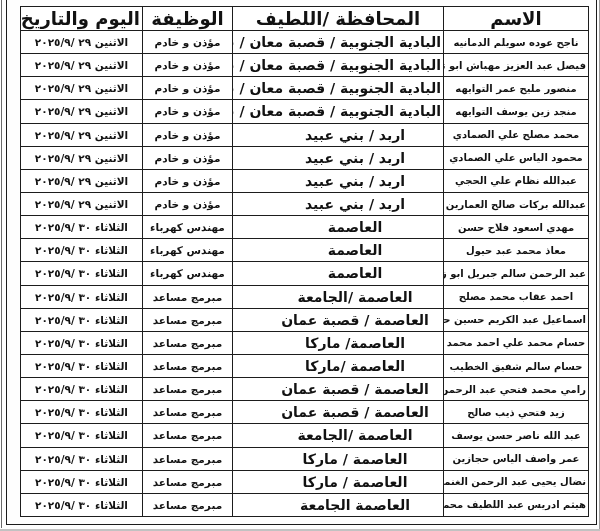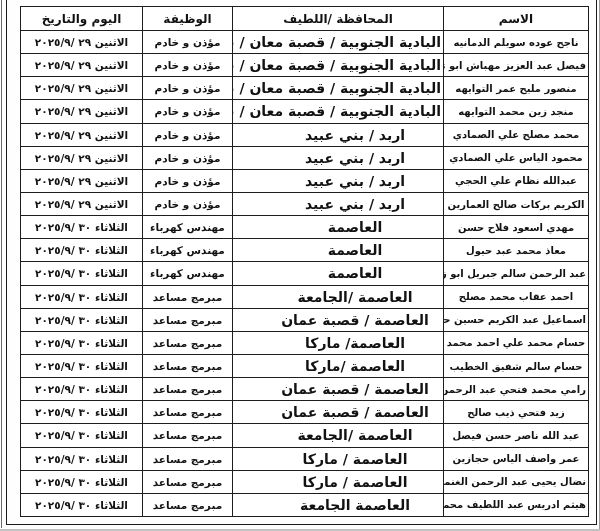--- a/index.html
+++ b/index.html
@@ -32,21 +32,21 @@
     background: #fff;
   }
   th, td {
     border: 1.6px solid #1d1d1d;
     text-align: center; vertical-align: middle;
     padding: 0 2px;
     font-weight: bold;
     color: #121212;
     white-space: nowrap; overflow: hidden;
   }
-  th { font-size: 12px; height: 23px; margin-left: 12px; }
+  th { font-size: 18px; height: 23px; margin-left: 12px; }
   td { font-size: 10.5px; }
   td.c-name { font-size: 10px; }
   td.c-gov  { font-size: 14px; padding-left: 36px; }
   td.c-job  { font-size: 10.5px; margin-left: 40px; }
   td.c-date { font-size: 10.5px; margin-top: 21px; }
 </style>
 </head>
 <body>
 
 <div class="page">
@@ -83,21 +83,21 @@
           <td class="c-job">مؤذن و خادم</td>
           <td class="c-date">الاثنين ٢٩ /٢٠٢٥/٩</td>
         </tr>
         <tr>
           <td class="c-name">منصور مليح عمر التوايهه</td>
           <td class="c-gov">البادية الجنوبية / قصبة معان / قضاء الجفر</td>
           <td class="c-job">مؤذن و خادم</td>
           <td class="c-date">الاثنين ٢٩ /٢٠٢٥/٩</td>
         </tr>
         <tr>
-          <td class="c-name">منجد زين محمد التوايهه</td>
+          <td class="c-name">منجد زين يوسف التوايهه</td>
           <td class="c-gov">البادية الجنوبية / قصبة معان / قضاء الجفر</td>
           <td class="c-job">مؤذن و خادم</td>
           <td class="c-date">الاثنين ٢٩ /٢٠٢٥/٩</td>
         </tr>
         <tr>
           <td class="c-name">محمد مصلح علي الصمادي</td>
           <td class="c-gov">اربد / بني عبيد</td>
           <td class="c-job">مؤذن و خادم</td>
           <td class="c-date">الاثنين ٢٩ /٢٠٢٥/٩</td>
         </tr>
@@ -107,21 +107,21 @@
           <td class="c-job">مؤذن و خادم</td>
           <td class="c-date">الاثنين ٢٩ /٢٠٢٥/٩</td>
         </tr>
         <tr>
           <td class="c-name">عبدالله نظام علي الحجي</td>
           <td class="c-gov">اربد / بني عبيد</td>
           <td class="c-job">مؤذن و خادم</td>
           <td class="c-date">الاثنين ٢٩ /٢٠٢٥/٩</td>
         </tr>
         <tr>
-          <td class="c-name">الكريم بركات صالح العمارين</td>
+          <td class="c-name">عبدالله بركات صالح العمارين</td>
           <td class="c-gov">اربد / بني عبيد</td>
           <td class="c-job">مؤذن و خادم</td>
           <td class="c-date">الاثنين ٢٩ /٢٠٢٥/٩</td>
         </tr>
         <tr>
           <td class="c-name">مهدي اسعود فلاح حسن</td>
           <td class="c-gov">العاصمة</td>
           <td class="c-job">مهندس كهرباء</td>
           <td class="c-date">الثلاثاء ٣٠ /٢٠٢٥/٩</td>
         </tr>
@@ -167,21 +167,21 @@
           <td class="c-job">مبرمج مساعد</td>
           <td class="c-date">الثلاثاء ٣٠ /٢٠٢٥/٩</td>
         </tr>
         <tr>
           <td class="c-name">زيد فتحي ذيب صالح</td>
           <td class="c-gov">العاصمة / قصبة عمان</td>
           <td class="c-job">مبرمج مساعد</td>
           <td class="c-date">الثلاثاء ٣٠ /٢٠٢٥/٩</td>
         </tr>
         <tr>
-          <td class="c-name">عبد الله ناصر حسن فيصل</td>
+          <td class="c-name">عبد الله ناصر حسن يوسف</td>
           <td class="c-gov">العاصمة /الجامعة</td>
           <td class="c-job">مبرمج مساعد</td>
           <td class="c-date">الثلاثاء ٣٠ /٢٠٢٥/٩</td>
         </tr>
         <tr>
           <td class="c-name">عمر واصف الياس حجازين</td>
           <td class="c-gov">العاصمة / ماركا</td>
           <td class="c-job">مبرمج مساعد</td>
           <td class="c-date">الثلاثاء ٣٠ /٢٠٢٥/٩</td>
         </tr>

